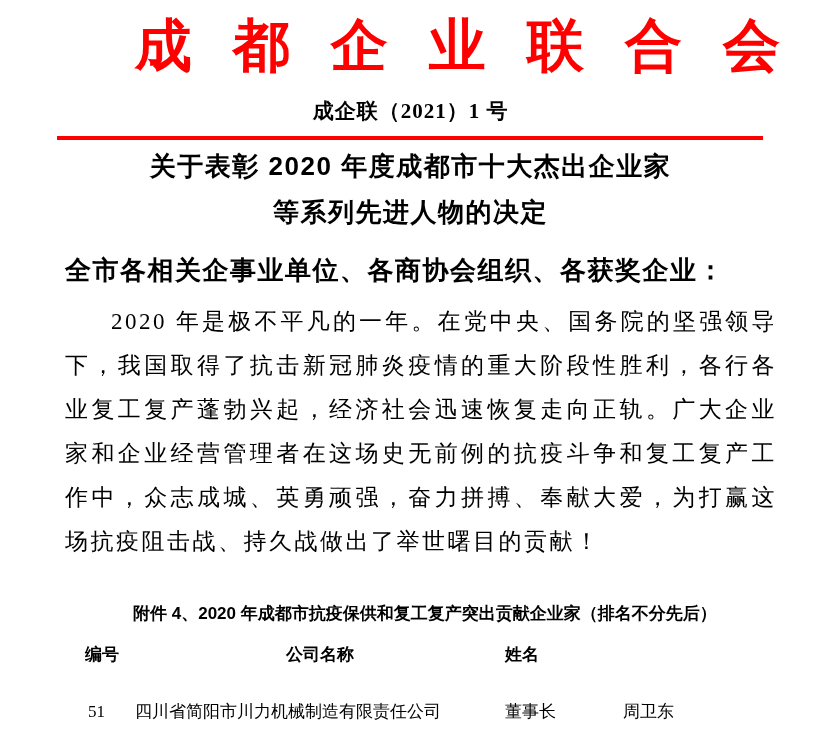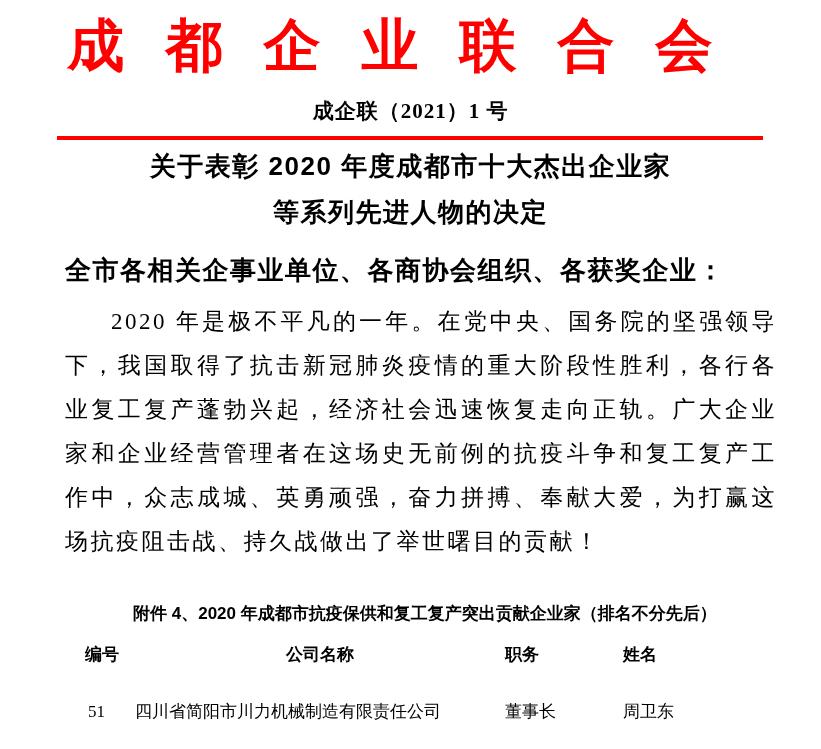--- a/index.html
+++ b/index.html
@@ -9,21 +9,21 @@
   .page {
     position: relative;
     width: 821px;
     height: 749px;
     background: #ffffff;
     overflow: hidden;
   }
 
   .org-title {
     padding-top: 16px;
-    text-align: center;
+    text-align: right;
     font-family: "Liberation Sans", sans-serif;
     font-weight: 700;
     font-size: 57px;
     line-height: 1.05;
     letter-spacing: 0.72em;
     color: #FF0000;
     white-space: nowrap;
   }
 
   .doc-number {
@@ -124,21 +124,20 @@
 
   <div class="body-paragraph">2020 年是极不平凡的一年。在党中央、国务院的坚强领导下，我国取得了抗击新冠肺炎疫情的重大阶段性胜利，各行各业复工复产蓬勃兴起，经济社会迅速恢复走向正轨。广大企业家和企业经营管理者在这场史无前例的抗疫斗争和复工复产工作中，众志成城、英勇顽强，奋力拼搏、奉献大爱，为打赢这场抗疫阻击战、持久战做出了举世曙目的贡献！</div>
 
   <div class="attachment-heading">附件 4、2020 年成都市抗疫保供和复工复产突出贡献企业家（排名不分先后）</div>
 
   <div class="att-table">
 
     <div class="att-header-row">
       <div class="cell-id">编号</div>
       <div class="cell-company">公司名称</div>
-      <div class="cell-position">职务</div>
       <div class="cell-name">姓名</div>
     </div>
 
     <div class="att-data-row">
       <div class="cell-id">51</div>
       <div class="cell-company">四川省简阳市川力机械制造有限责任公司</div>
       <div class="cell-position">董事长</div>
       <div class="cell-name">周卫东</div>
     </div>
 

